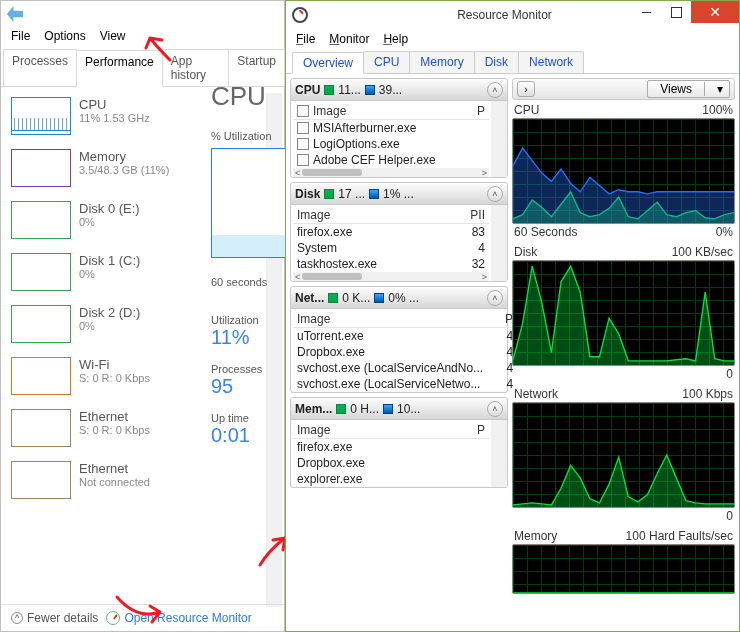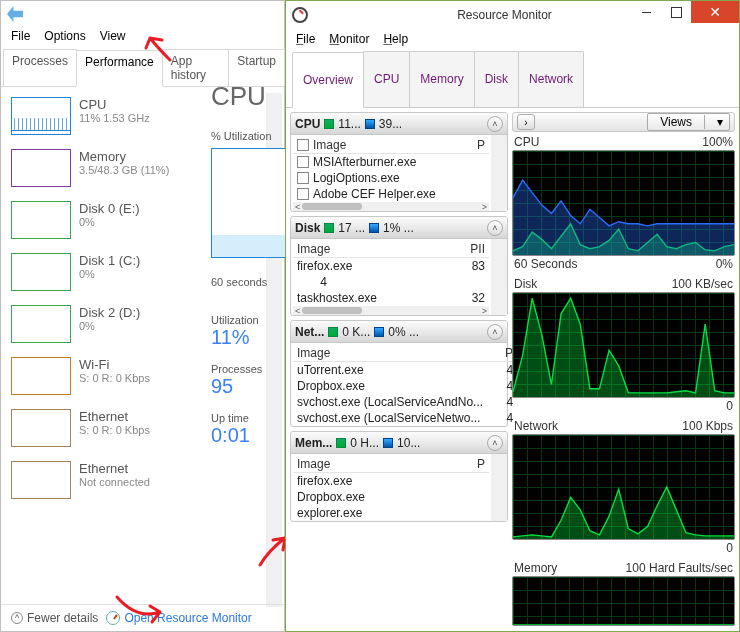--- a/index.html
+++ b/index.html
@@ -62,21 +62,21 @@
 .rm-title .txt { position:absolute; left:0; right:16px; text-align:center; font-size:12px; color:#333; }
 .rm-title .wbtns { position:absolute; right:0; top:0; display:flex; }
 .wbtn { width:30px; height:22px; display:flex; align-items:center; justify-content:center; font-size:11px; color:#333; }
 .wbtn.min::after{content:"";width:9px;height:1px;background:#333;}
 .wbtn.max::after{content:"";width:9px;height:9px;border:1px solid #333;}
 .wbtn.close{ background:#d9452b; color:#fff; font-size:14px; width:48px;}
 .rm-menu { display:flex; gap:14px; padding:3px 10px; }
 .rm-menu span { color:#000; }
 .rm-menu span u { text-decoration:underline; text-decoration-color:#666; }
 .rm-tabs { display:flex; padding:2px 4px 0 6px; border-bottom:1px solid #ccc; gap:0; }
-.rm-tab { padding:20px 10px; border:1px solid #ccc; border-bottom:none; background:#f4f4f4; margin-right:-1px; border-radius:2px 2px 0 0; font-size:12px; color:#701a75; }
+.rm-tab { padding:3px 10px; border:1px solid #ccc; border-bottom:none; background:#f4f4f4; margin-right:-1px; border-radius:2px 2px 0 0; font-size:12px; color:#1d4ed8; }
 .rm-tab.active { background:#fff; border-bottom:1px solid #fff; position:relative; top:1px; }
 .rm-body { flex:1; display:flex; gap:4px; padding:4px; overflow:hidden; }
 .rm-left { width:218px; display:flex; flex-direction:column; gap:4px; }
 .rm-right { flex:1; display:flex; flex-direction:column; gap:2px; }
 .panel {
   border:1px solid #c8c8c8; border-radius:3px; background:#fff;
   box-shadow: inset 0 0 2px #eee;
 }
 .panel-h {
   height:22px; display:flex; align-items:center; padding:0 4px; gap:4px;
@@ -333,20 +333,21 @@
             <div class="hdr-row">
               <span class="col-img">Image</span>
               <span class="col-v">PII</span>
             </div>
             <div id="disk-rows">
                 <div class="row">
                   <span class="col-img">firefox.exe</span>
                   <span class="col-v">83</span>
                 </div>
                 <div class="row">
+                  <span class="col-img">System</span>
                   <span class="col-v">4</span>
                 </div>
                 <div class="row">
                   <span class="col-img">taskhostex.exe</span>
                   <span class="col-v">32</span>
                 </div>
               </div>
             <div class="panel-scroll">
                 <span class="thumb2"></span>
               </div>

